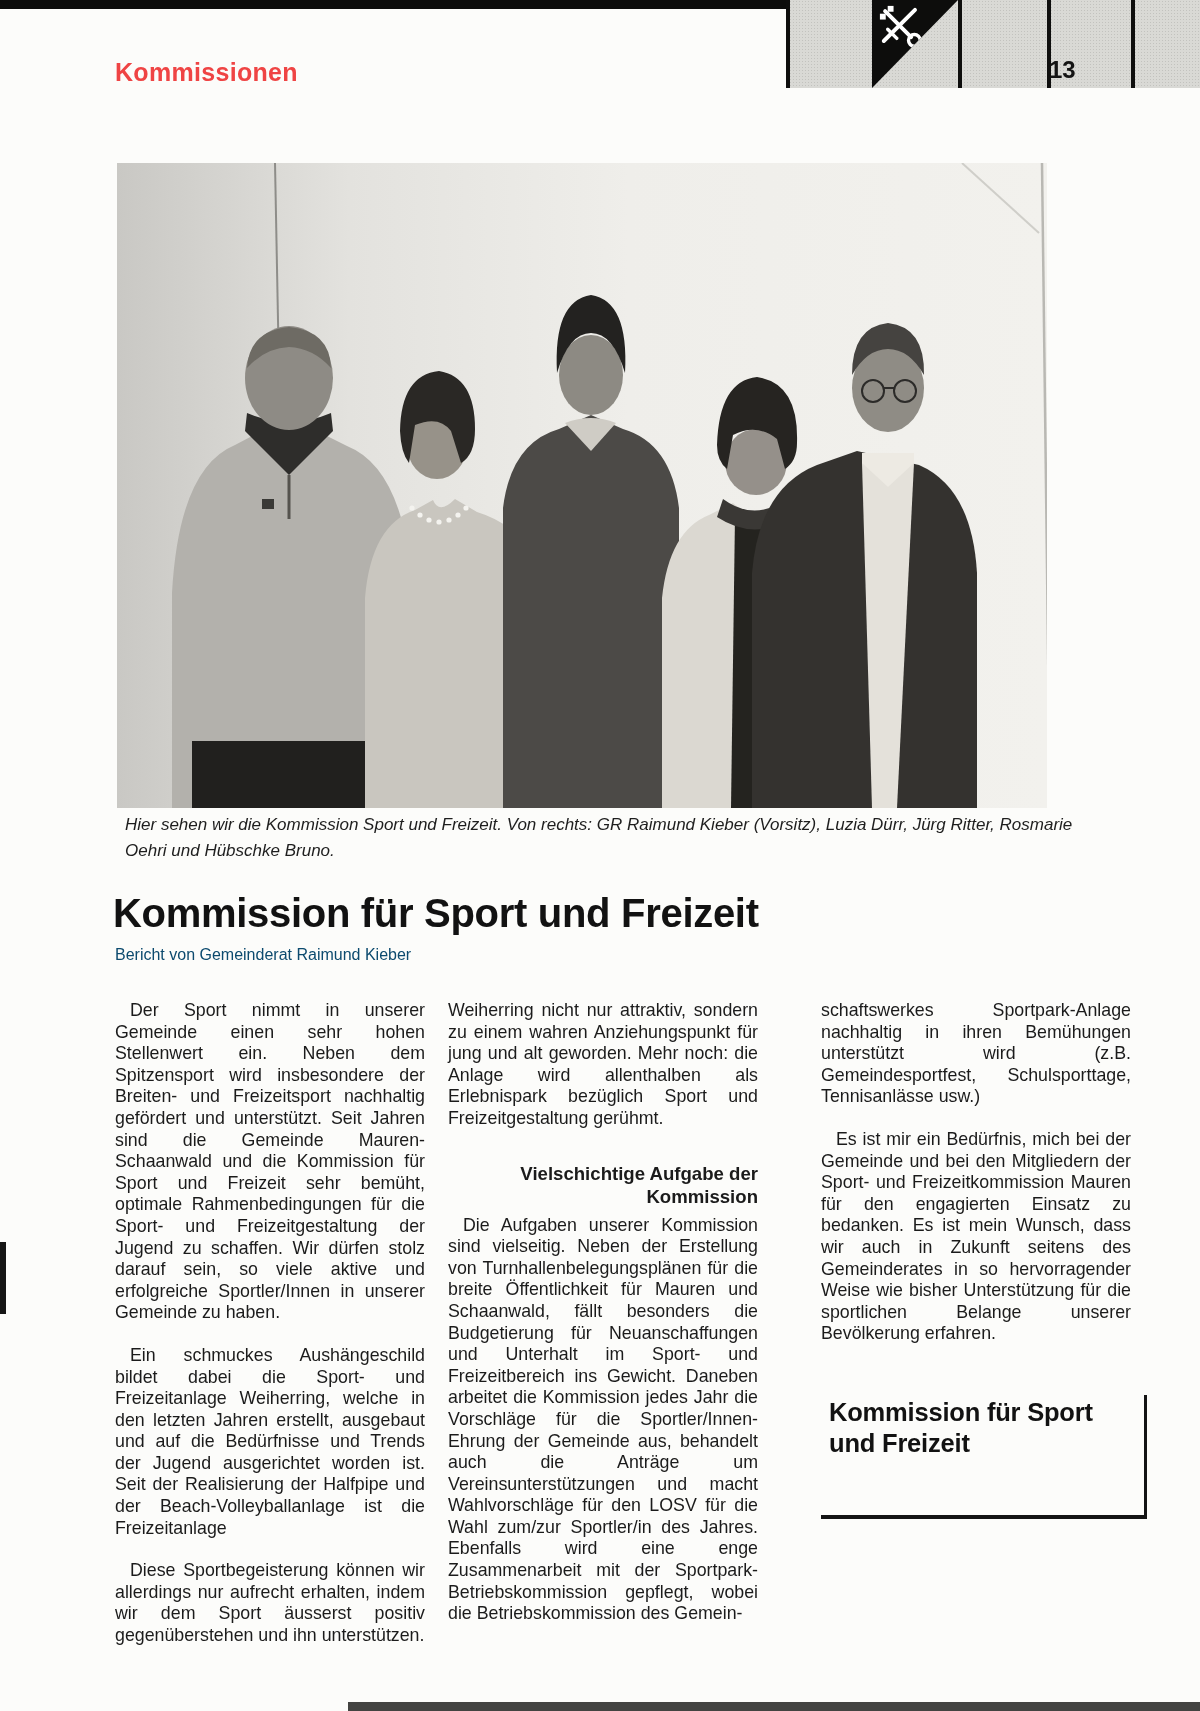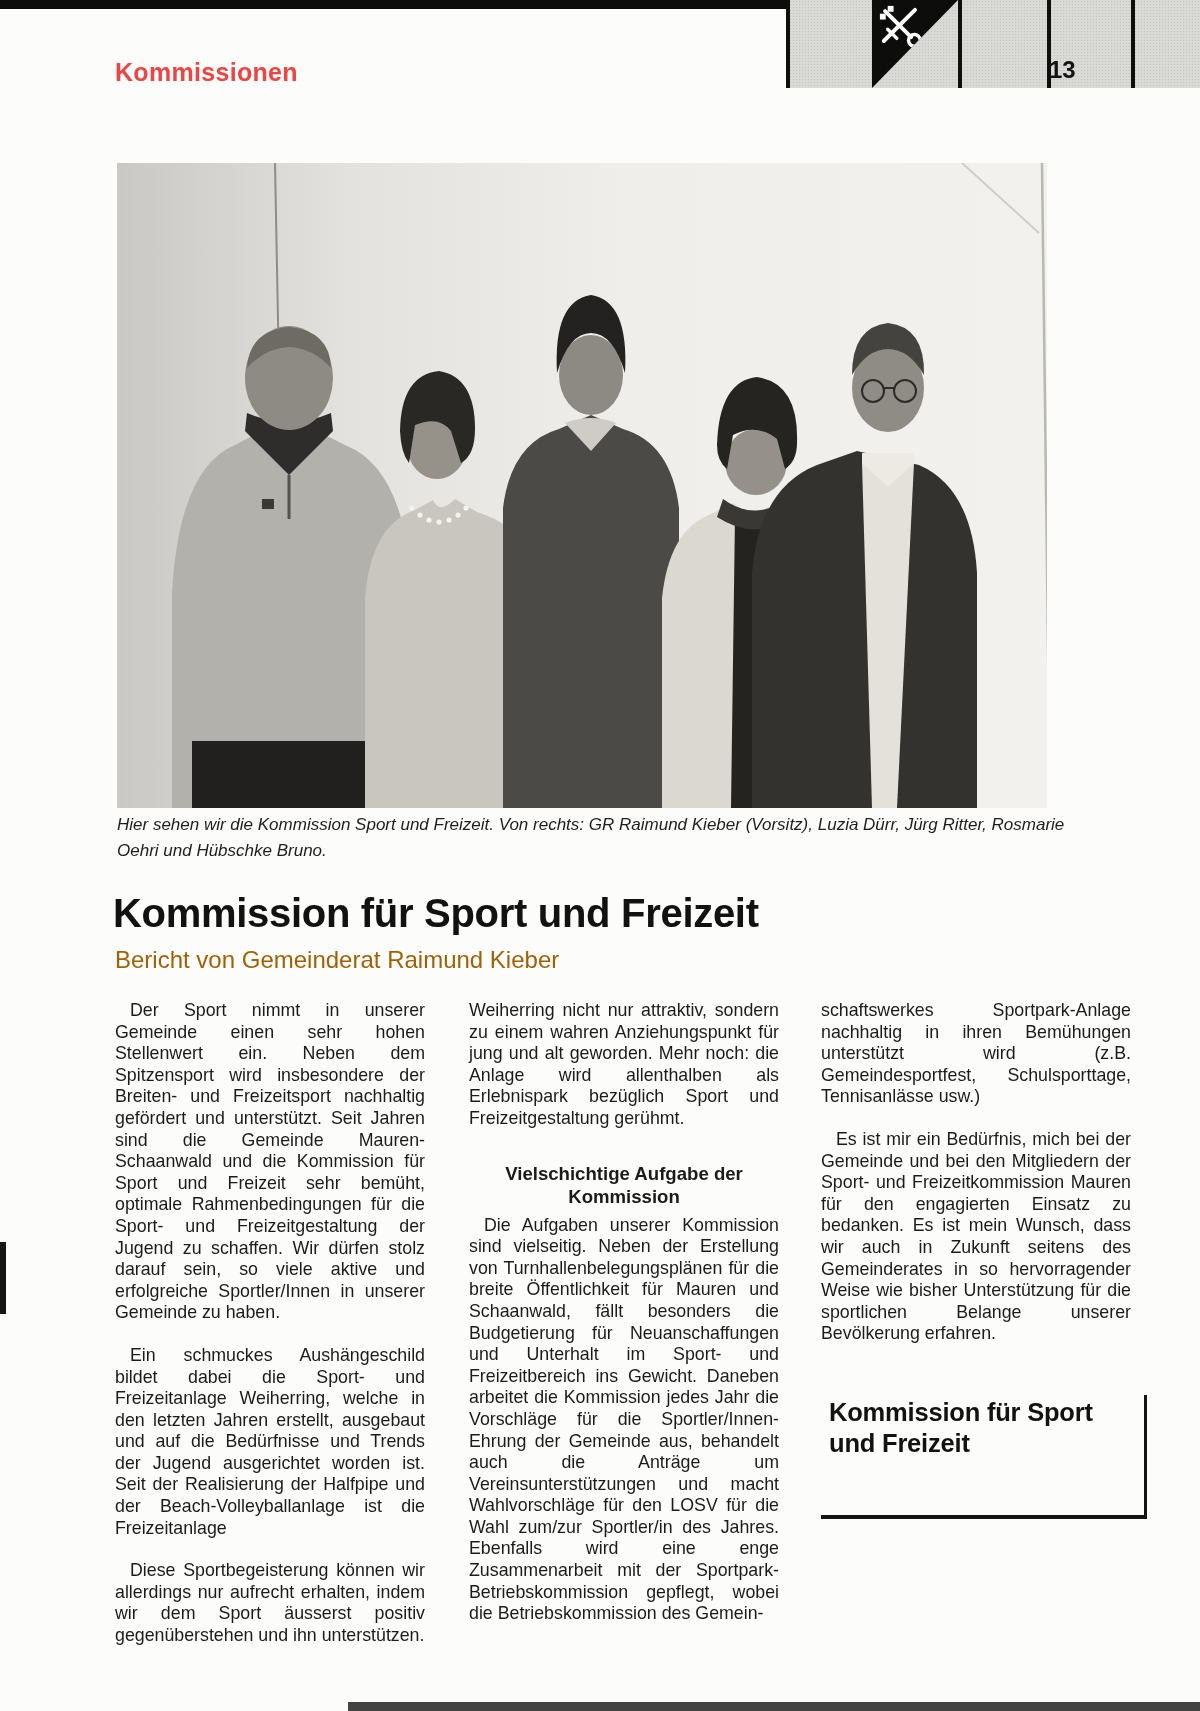--- a/index.html
+++ b/index.html
@@ -18,33 +18,33 @@
   .band-triangle{position:absolute;left:86px;top:0;width:86px;height:88px;background:#0d0d0c;
         clip-path:polygon(0 0,100% 0,0 100%);}
   .band-emblem{position:absolute;left:4px;top:2px;width:52px;height:52px;}
   .page-number{position:absolute;left:263px;top:56px;width:80px;
         font-size:24px;font-weight:700;color:#141414;}
   .section-label{position:absolute;left:115px;top:58px;font-size:25px;font-weight:700;
         letter-spacing:.3px;color:#ef4444;}
   
   .photo{position:absolute;left:117px;top:163px;width:930px;height:645px;overflow:hidden;}
   .photo svg{display:block;width:100%;height:100%;}
-  .caption{position:absolute;left:117px;top:812px;width:992px;font-size:17px;line-height:26px;
+  .caption{position:absolute;left:125px;top:812px;width:992px;font-size:17px;line-height:26px;
         font-style:italic;color:#1e1e1e;}
   
   .article-title{position:absolute;left:113px;top:891px;font-size:40px;font-weight:700;
         letter-spacing:-.3px;color:#121212;}
-  .article-byline{position:absolute;left:115px;top:946px;font-size:24px;color:#a16207;}
+  .article-byline{position:absolute;left:115px;top:946px;font-size:16px;color:#0c4a6e;}
   
   .col{position:absolute;top:1000px;width:310px;}
-  .col-1{left:115px;} .col-2{left:469px;} .col-3{left:789px;margin-left:32px;}
+  .col-1{left:115px;} .col-2{left:448px;} .col-3{left:789px;margin-left:32px;}
   .col p{margin:0 0 21px 0;font-size:17.8px;line-height:21.6px;text-align:justify;
         hyphens:auto;-webkit-hyphens:auto;color:#1b1b1b;}
   .col p.indent{text-indent:15px;}
-  .col p.subhead{font-weight:700;text-align:center;margin:32px 0 7px 0;font-size:18.6px;line-height:23px;}
+  .col p.subhead{font-weight:700;text-align:right;margin:32px 0 7px 0;font-size:18.6px;line-height:23px;}
   
   .member-box{margin-top:50px;margin-right:-16px;border-right:3px solid #141414;
         border-bottom:4px solid #141414;padding:2px 12px 46px 8px;}
   .member-box-title{margin:0 0 10px 0;font-size:25.5px;line-height:31px;font-weight:700;
         letter-spacing:-.2px;color:#121212;}
   .member{font-size:19.5px;line-height:23.6px;padding-left:15px;text-indent:-15px;color:#1b1b1b;}
   .member::before{content:"- ";}
 </style>
 </head>
 <body>

